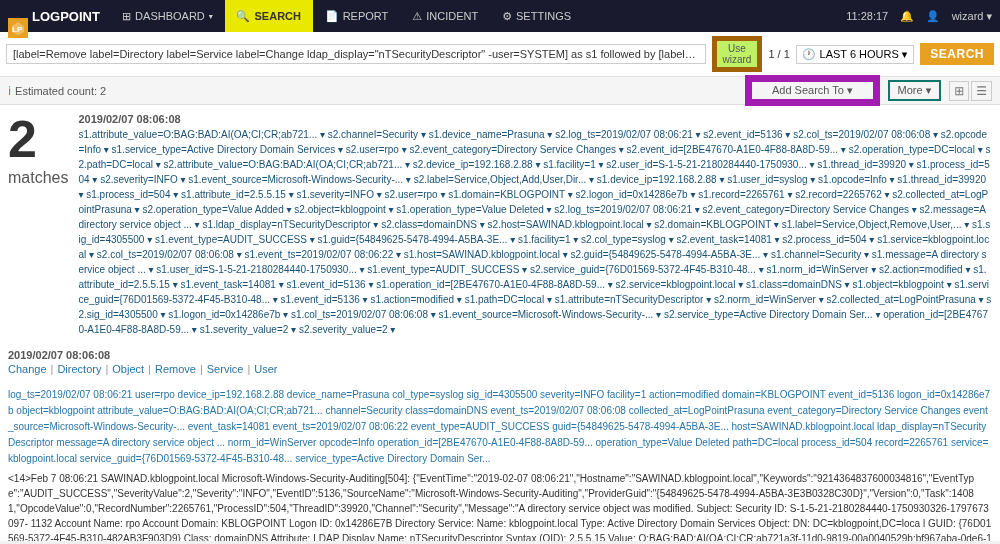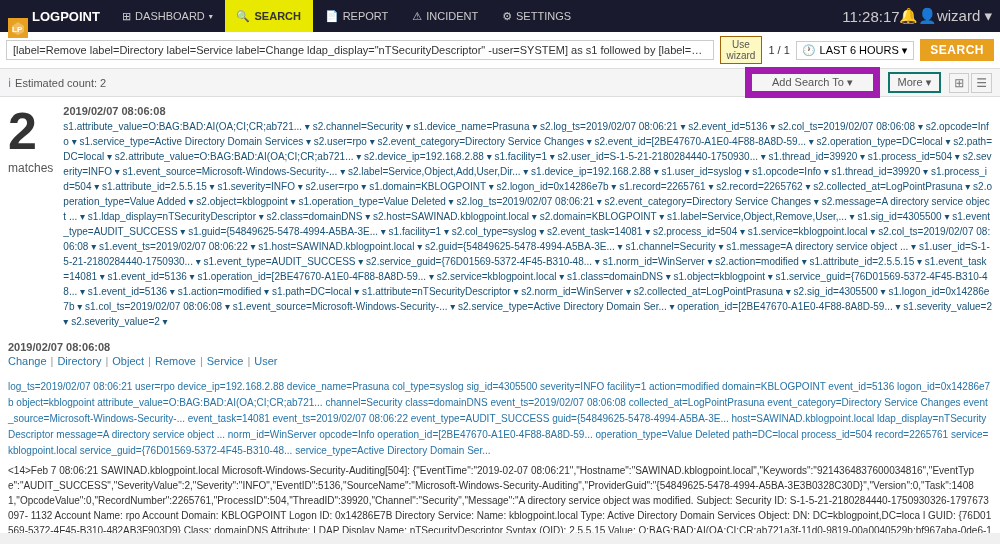--- a/index.html
+++ b/index.html
@@ -8,31 +8,31 @@
     
     .topnav {
       display: flex; align-items: center; background: #1a1a2e; height: 32px; padding: 0 8px; color: #ccc;
     }
     .logo { display: flex; align-items: center; gap: 4px; color: #fff; font-weight: bold; font-size: 13px; margin-right: 10px; }
     .logo-icon { width: 20px; height: 20px; background: #e8a020; border-radius: 0; display: flex; align-items: center; justify-content: center; color: #fff; font-size: 10px; font-weight: bold; margin-top: 24px; }
     .nav-item {
       display: flex; align-items: center; gap: 4px; padding: 0 12px; height: 32px; font-size: 11px; color: #ccc; cursor: pointer; position: relative;
     }
     .nav-item.search-active { background: #e8e800; color: #333; font-weight: bold; }
-    .nav-right { margin-left: auto; display: flex; align-items: flex-end; gap: 0; color: #ccc; font-size: 15px; }
+    .nav-right { margin-left: auto; display: flex; align-items: flex-start; gap: 12px; color: #ccc; font-size: 11px; }
 
     
     .searchbar-wrap {
       background: #fff; border-bottom: 1px solid #ddd; padding: 4px 6px; display: flex; align-items: center; gap: 6px;
     }
     .search-query {
       flex: 1; background: #fff; border: 1px solid #ccc; padding: 3px 6px; font-size: 11px; color: #333; overflow: hidden; white-space: nowrap; text-overflow: ellipsis; max-width: 820px;
     }
     .use-wizard-btn {
-      background: #fef9c3; border: 1px solid #a16207; padding: 2px 6px; font-size: 10px; cursor: pointer; color: #555; white-space: nowrap;
+      background: #bef264; border: 5px solid #a16207; padding: 2px 6px; font-size: 10px; cursor: pointer; color: #555; white-space: nowrap;
     }
     .page-counter { font-size: 11px; color: #333; white-space: nowrap; }
     .last-hours {
       background: #fff; border: 1px solid #ccc; padding: 2px 6px; font-size: 11px; cursor: pointer; display: flex; align-items: center; gap: 3px;
     }
     .search-btn {
       background: #e8a020; color: #fff; border: none; padding: 4px 10px; font-size: 12px; font-weight: bold; cursor: pointer; letter-spacing: 0.5px;
     }
 
     
@@ -46,21 +46,21 @@
     .more-btn { background: none; border: 2px solid #0f766e; padding: 2px 8px; font-size: 11px; cursor: pointer; color: #555; }
     .view-btns { display: flex; gap: 2px; }
     .view-btn { background: none; border: 1px solid #ccc; padding: 2px 4px; cursor: pointer; font-size: 12px; color: #777; }
 
     
     .main-content { background: #fff; overflow-y: auto; height: calc(544px - 32px - 48px - 28px); padding: 0; }
 
     
     .match-section { display: flex; padding: 8px; gap: 10px; }
     .match-number { font-size: 52px; font-weight: bold; color: #333; line-height: 1; min-width: 40px; }
-    .match-label { font-size: 12px; color: #555; padding-top: 4px; }
+    .match-label { font-size: 16px; color: #555; padding-top: 4px; }
     .event-timestamp { font-size: 11px; color: #555; font-weight: bold; margin-bottom: 2px; }
     .event-text { font-size: 10px; color: #1a5276; line-height: 1.5; word-break: break-all; }
 
     
     .event-block2 { border-bottom: 1px solid #eee; padding: 4px 8px; }
     .event-tags { display: flex; gap: 4px; margin-bottom: 12px; flex-wrap: wrap; }
     .tag { background: none; border: none; color: #2874a6; font-size: 11px; cursor: pointer; padding: 0; }
     .tag-sep { color: #999; font-size: 11px; }
     .structured-text { font-size: 10px; color: #2874a6; line-height: 1.6; word-break: break-all; }
     .raw-text { font-size: 10px; color: #333; line-height: 1.5; word-break: break-all; margin-top: 4px; }

